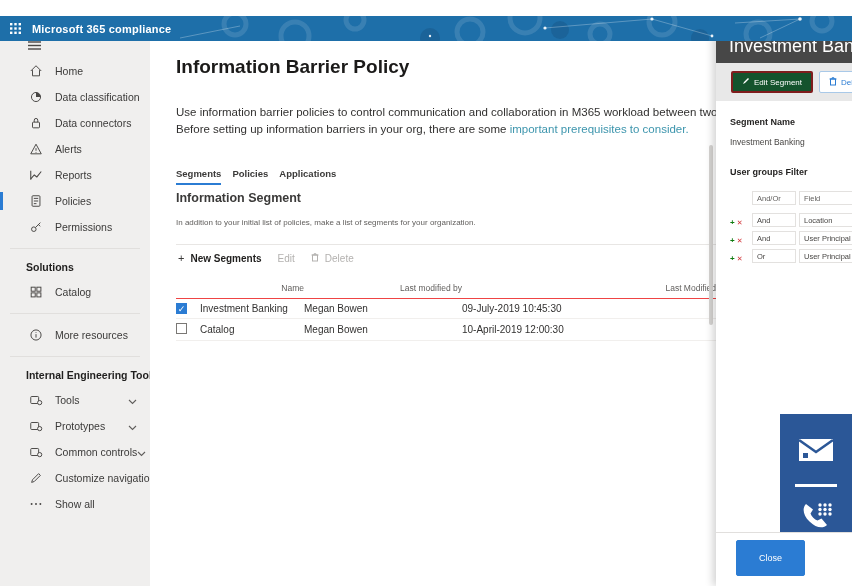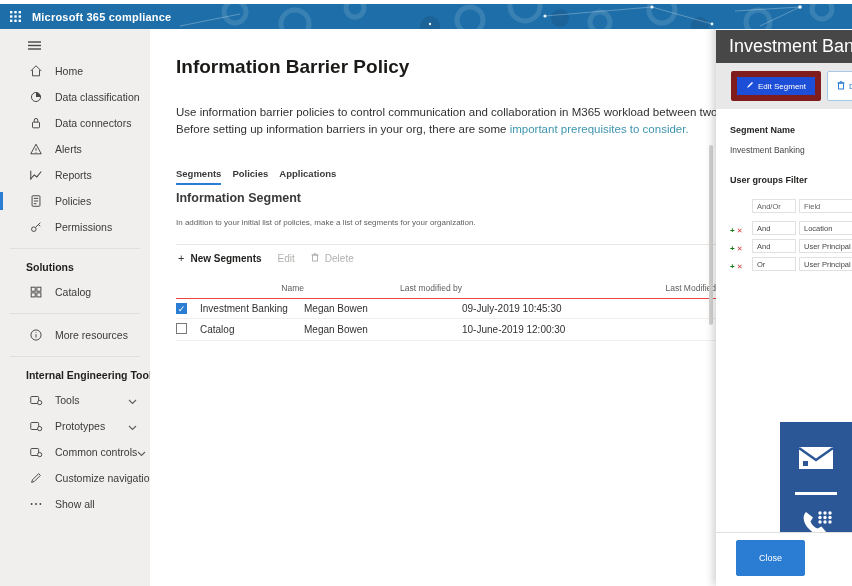--- a/index.html
+++ b/index.html
@@ -1,20 +1,20 @@
 <!DOCTYPE html>
 <html><head>
 <meta charset="utf-8">
 <style>
   html,body{margin:0;padding:0;background:#fff;}
   *{box-sizing:border-box;font-family:"Liberation Sans",sans-serif;}
   .app{position:relative;width:852px;height:586px;overflow:hidden;background:#fff;}
 
   
-  .topbar{position:absolute;left:0;top:4px;width:852px;height:25px;background:#1e6fa9;display:flex;align-items:center;z-index:200;overflow:hidden;}
+  .topbar{position:absolute;left:0;top:16px;width:852px;height:25px;background:#1e6fa9;display:flex;align-items:center;z-index:200;overflow:hidden;}
   .topbar-pattern{position:absolute;left:0;top:0;pointer-events:none;}
   .waffle{position:relative;width:25px;height:25px;display:flex;align-items:center;justify-content:center;background:transparent;border:none;cursor:pointer;margin-left:3px;}
   .topbar-title{position:relative;color:#fff;font-size:11px;font-weight:bold;margin-left:4px;letter-spacing:.2px;}
 
   
   .sidebar{position:absolute;left:0;top:25px;width:150px;bottom:0;background:#f0efee;color:#3b3a39;z-index:1;}
   .side-hamburger{padding:11px 0 4px 28px;cursor:pointer;}
   .side-item{display:flex;align-items:center;height:26px;padding-left:28px;cursor:pointer;position:relative;}
   .side-item .icn{width:15px;height:15px;display:inline-flex;align-items:center;justify-content:center;color:#484644;flex:none;}
   .side-item .lbl{margin-left:12px;font-size:10.5px;color:#3b3a39;white-space:nowrap;}
@@ -46,21 +46,21 @@
   .cb.checked{background:#2b7cd3;border-color:#2b7cd3;color:#fff;font-size:9px;line-height:11px;text-align:center;}
 
   .scroll-thumb{position:absolute;left:709px;top:145px;width:4px;height:180px;background:#d6d4d2;border-radius:2px;z-index:90;cursor:pointer;}
 
   
   .panel{position:absolute;left:716px;top:25px;width:136px;bottom:0;background:#fff;z-index:100;box-shadow:-3px 0 8px rgba(0,0,0,.18);display:flex;flex-direction:column;overflow:hidden;}
   .panel-gap{height:5px;background:#fff;flex:none;}
   .panel-header{flex:none;background:#474747;color:#fff;font-size:18px;height:33px;line-height:33px;padding-left:13px;white-space:nowrap;overflow:hidden;}
   .panel-actions{flex:none;background:#e8e8e8;padding:8px 0 8px 15px;display:flex;gap:6px;white-space:nowrap;overflow:hidden;}
   .btn{display:inline-flex;align-items:center;gap:4px;font-size:8px;padding:4px 9px;border-radius:2px;cursor:pointer;flex:none;}
-  .btn-primary{background:#1d4ed8;border:6px solid #7f1d1d;color:#fff;}
+  .btn-primary{background:#14532d;border:2px solid #7f1d1d;color:#fff;}
   .btn-outline{background:#fff;border:1px solid #a9c9e8;color:#2b7cd3;width:74px;overflow:hidden;}
   .panel-body{flex:1;padding:16px 0 0 14px;position:relative;overflow:hidden;}
   .p-label{font-size:9px;font-weight:bold;color:#201f1e;}
   .p-value{font-size:8.5px;color:#484644;margin-top:10px;}
   .p-label2{margin-top:20px;}
   .filter{margin-top:14px;font-size:7.5px;color:#484644;}
   .f-row{display:flex;align-items:flex-end;gap:3px;margin-top:4px;}
   .f-icons{width:19px;display:flex;gap:2px;align-items:center;flex:none;}
   .f-plus{color:#107c10;font-size:8px;font-weight:bold;cursor:pointer;}
   .f-x{color:#d13438;font-size:7px;cursor:pointer;}
@@ -352,21 +352,21 @@
         <tr>
           <td><span class="cb checked">✓</span></td>
           <td>Investment Banking</td>
           <td>Megan Bowen</td>
           <td>09-July-2019 10:45:30</td>
         </tr>
         <tr>
           <td><span class="cb"></span></td>
           <td>Catalog</td>
           <td>Megan Bowen</td>
-          <td>10-June-2019 12:00:30</td>
+          <td>10-April-2019 12:00:30</td>
         </tr>
       </tbody>
     </table>
   </main>
 
   <div class="scroll-thumb"></div>
 
   <aside class="panel">
     <div class="panel-gap"></div>
     <div class="panel-header">Investment Banking</div>

